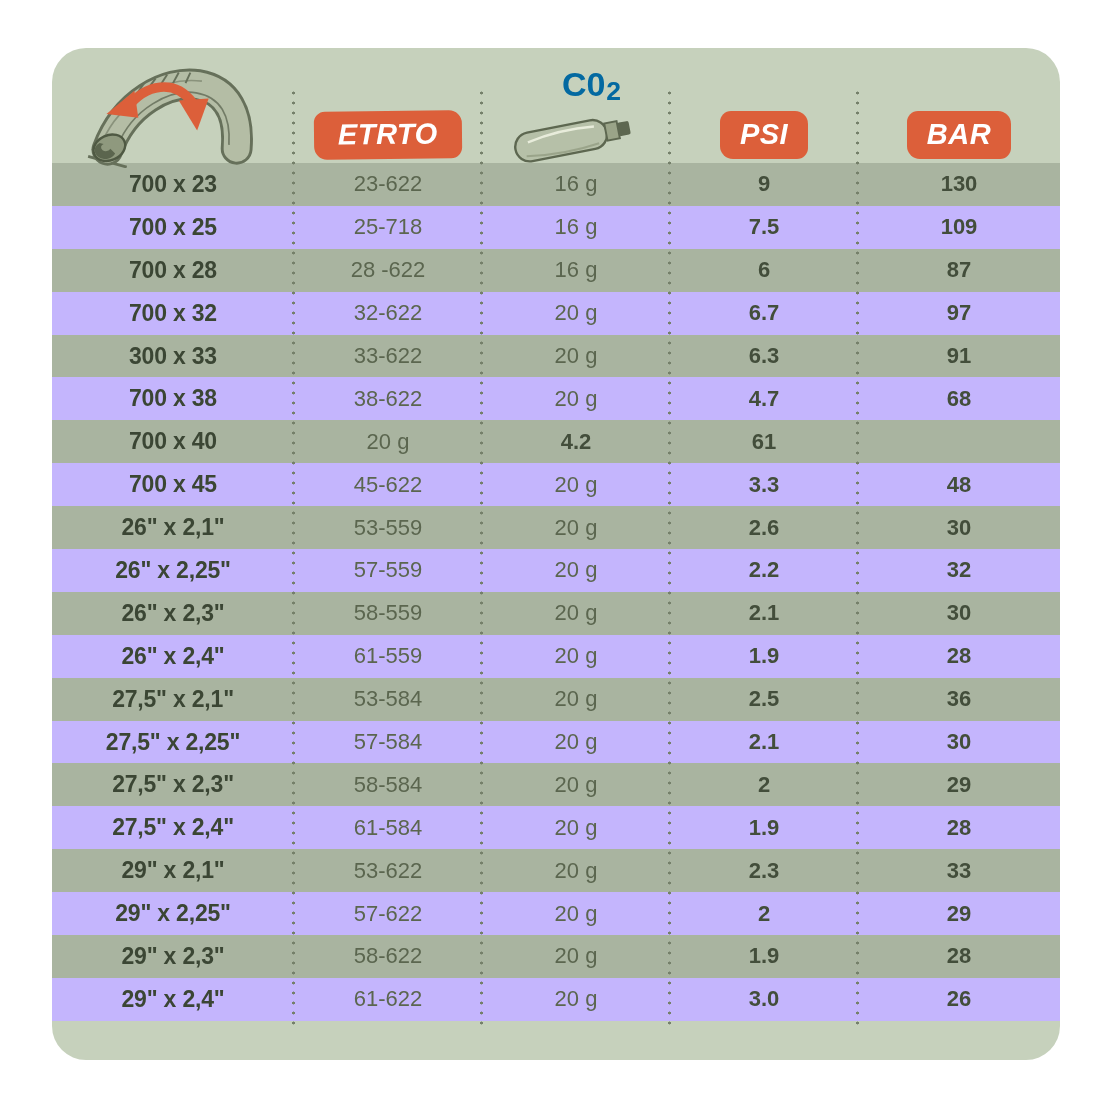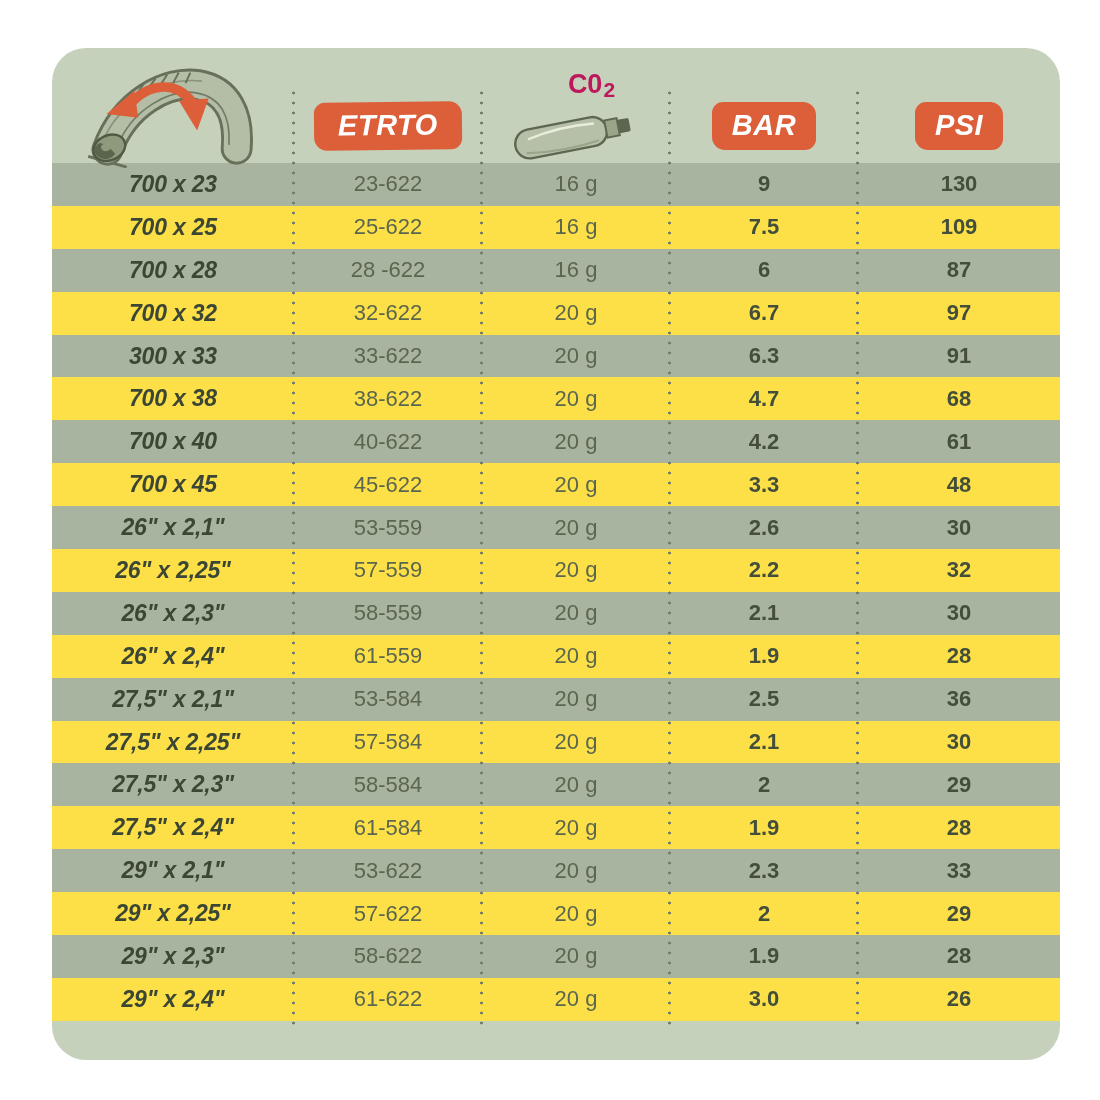--- a/index.html
+++ b/index.html
@@ -24,73 +24,72 @@
   
   .header {
     position: relative;
     height: 115px;
     display: grid;
     grid-template-columns: 242px 188px 188px 188px 202px;
     z-index: 3;
   }
   .hcell {
     display: flex;
-    align-items: flex-start;
+    align-items: center;
     justify-content: center;
   }
   .badge {
     display: inline-block;
     margin-top: 54px;
     background: #dc5f3a;
     color: #ffffff;
     font-weight: bold;
     font-style: italic;
     font-size: 29px;
     line-height: 1;
     letter-spacing: 0.5px;
     padding: 9px 20px 10px 20px;
     border-radius: 11px 13px 11px 13px;
   }
   .badge.etrto { padding: 9px 24px 10px 24px; transform: rotate(-0.6deg); }
   .hc-tire  { padding-top: 12px; }
   .hc-co2   { flex-direction: column; align-items: center; padding-top: 14px; }
   .co2-label {
-    color: #be185d;
+    color: #0369a1;
     font-weight: bold;
-    font-size: 27px;
+    font-size: 34px;
     line-height: 1;
     letter-spacing: 0px;
     margin-left: 30px;
   }
   .co2-sub {
     font-size: 0.78em;
     position: relative;
     top: 4px;
     left: 1px;
   }
   
   .rows { position: relative; z-index: 1; }
   .row {
     height: 42.9px;
     display: grid;
     grid-template-columns: 242px 188px 188px 188px 202px;
     align-items: center;
   }
   .row.dark  { background: #a9b4a0; }
-  .row.light { background: #fde047; }
+  .row.light { background: #c4b5fd; }
   .cell {
     text-align: center;
     white-space: nowrap;
   }
   .cell.size {
     font-weight: bold;
     font-size: 23px;
     color: #3b4634;
     letter-spacing: -0.2px;
-    font-style: italic;
   }
   .cell.etrto, .cell.co2 {
     font-size: 22px;
     color: #5b664f;
   }
   .cell.bar, .cell.psi {
     font-size: 22px;
     font-weight: bold;
     color: #434e3b;
   }
@@ -156,40 +155,40 @@
           <rect x="6" y="23" width="96" height="30" rx="15" fill="#b6c0a8" stroke="#5d6750" stroke-width="2.5"></rect>
           <path d="M20,33 Q55,26 90,30" stroke="#edf1e0" stroke-width="2.5" fill="none" opacity="0.9"></path>
           <path d="M16,47 Q55,53 92,48" stroke="#8f997e" stroke-width="2" fill="none" opacity="0.7"></path>
           <rect x="101" y="29" width="13" height="18" fill="#9aa488" stroke="#5d6750" stroke-width="2"></rect>
           <rect x="114" y="31" width="12" height="14" rx="2" fill="#5d6750"></rect>
         </g>
       </svg>
     </div>
 
     <div class="hcell">
+      <span class="badge">PSI</span>
+    </div>
+
+    <div class="hcell">
       <span class="badge">BAR</span>
-    </div>
-
-    <div class="hcell">
-      <span class="badge">PSI</span>
     </div>
 
   </div>
 
   <div class="rows" id="rows">
       <div class="row dark">
     <div class="cell size">700 x 23</div>
     <div class="cell etrto">23-622</div>
     <div class="cell co2">16 g</div>
     <div class="cell bar">9</div>
     <div class="cell psi">130</div>
   </div>
       <div class="row light">
     <div class="cell size">700 x 25</div>
-    <div class="cell etrto">25-622</div>
+    <div class="cell etrto">25-718</div>
     <div class="cell co2">16 g</div>
     <div class="cell bar">7.5</div>
     <div class="cell psi">109</div>
   </div>
       <div class="row dark">
     <div class="cell size">700 x 28</div>
     <div class="cell etrto">28 -622</div>
     <div class="cell co2">16 g</div>
     <div class="cell bar">6</div>
     <div class="cell psi">87</div>
@@ -210,21 +209,20 @@
   </div>
       <div class="row light">
     <div class="cell size">700 x 38</div>
     <div class="cell etrto">38-622</div>
     <div class="cell co2">20 g</div>
     <div class="cell bar">4.7</div>
     <div class="cell psi">68</div>
   </div>
       <div class="row dark">
     <div class="cell size">700 x 40</div>
-    <div class="cell etrto">40-622</div>
     <div class="cell co2">20 g</div>
     <div class="cell bar">4.2</div>
     <div class="cell psi">61</div>
   </div>
       <div class="row light">
     <div class="cell size">700 x 45</div>
     <div class="cell etrto">45-622</div>
     <div class="cell co2">20 g</div>
     <div class="cell bar">3.3</div>
     <div class="cell psi">48</div>

